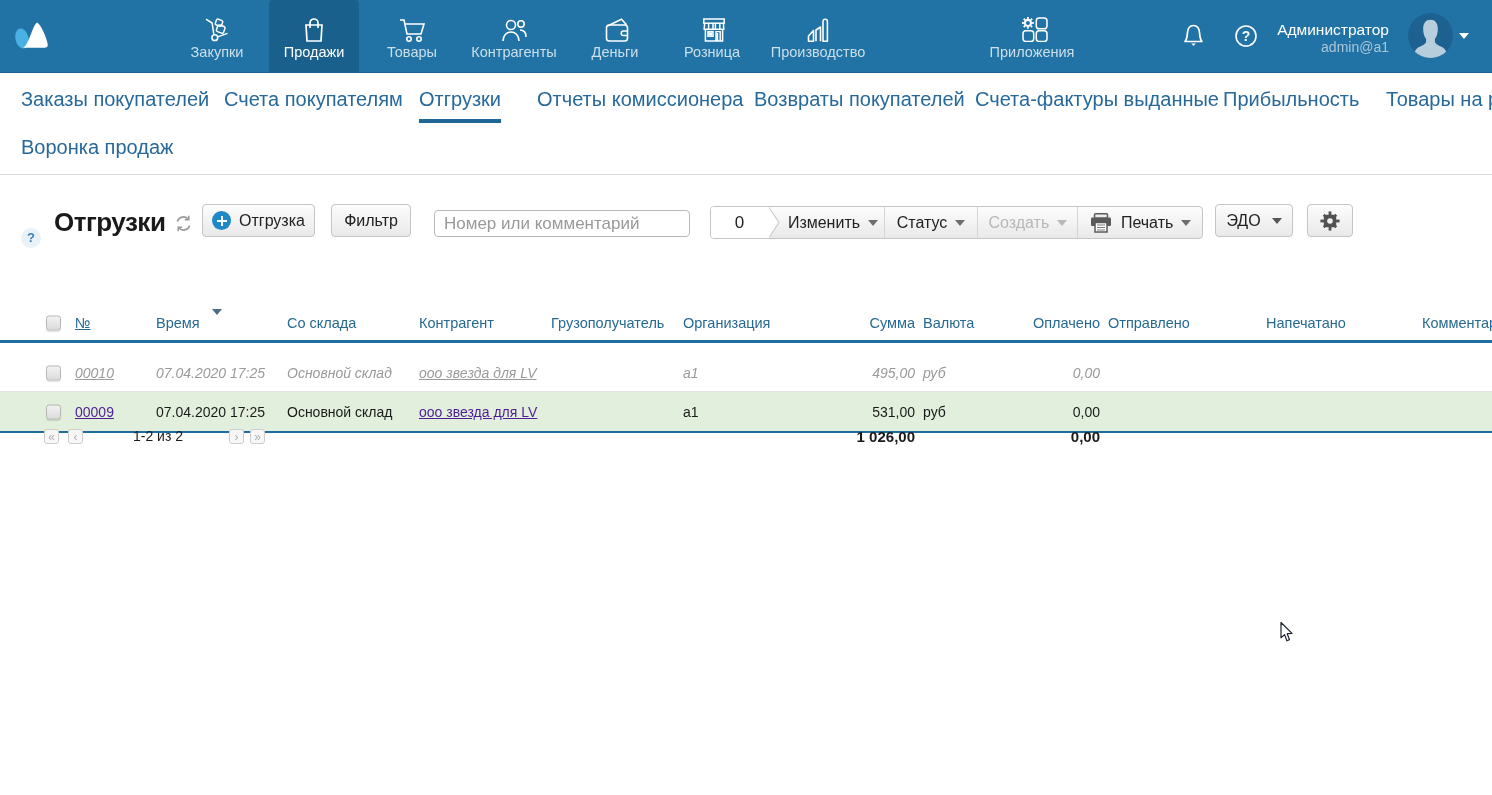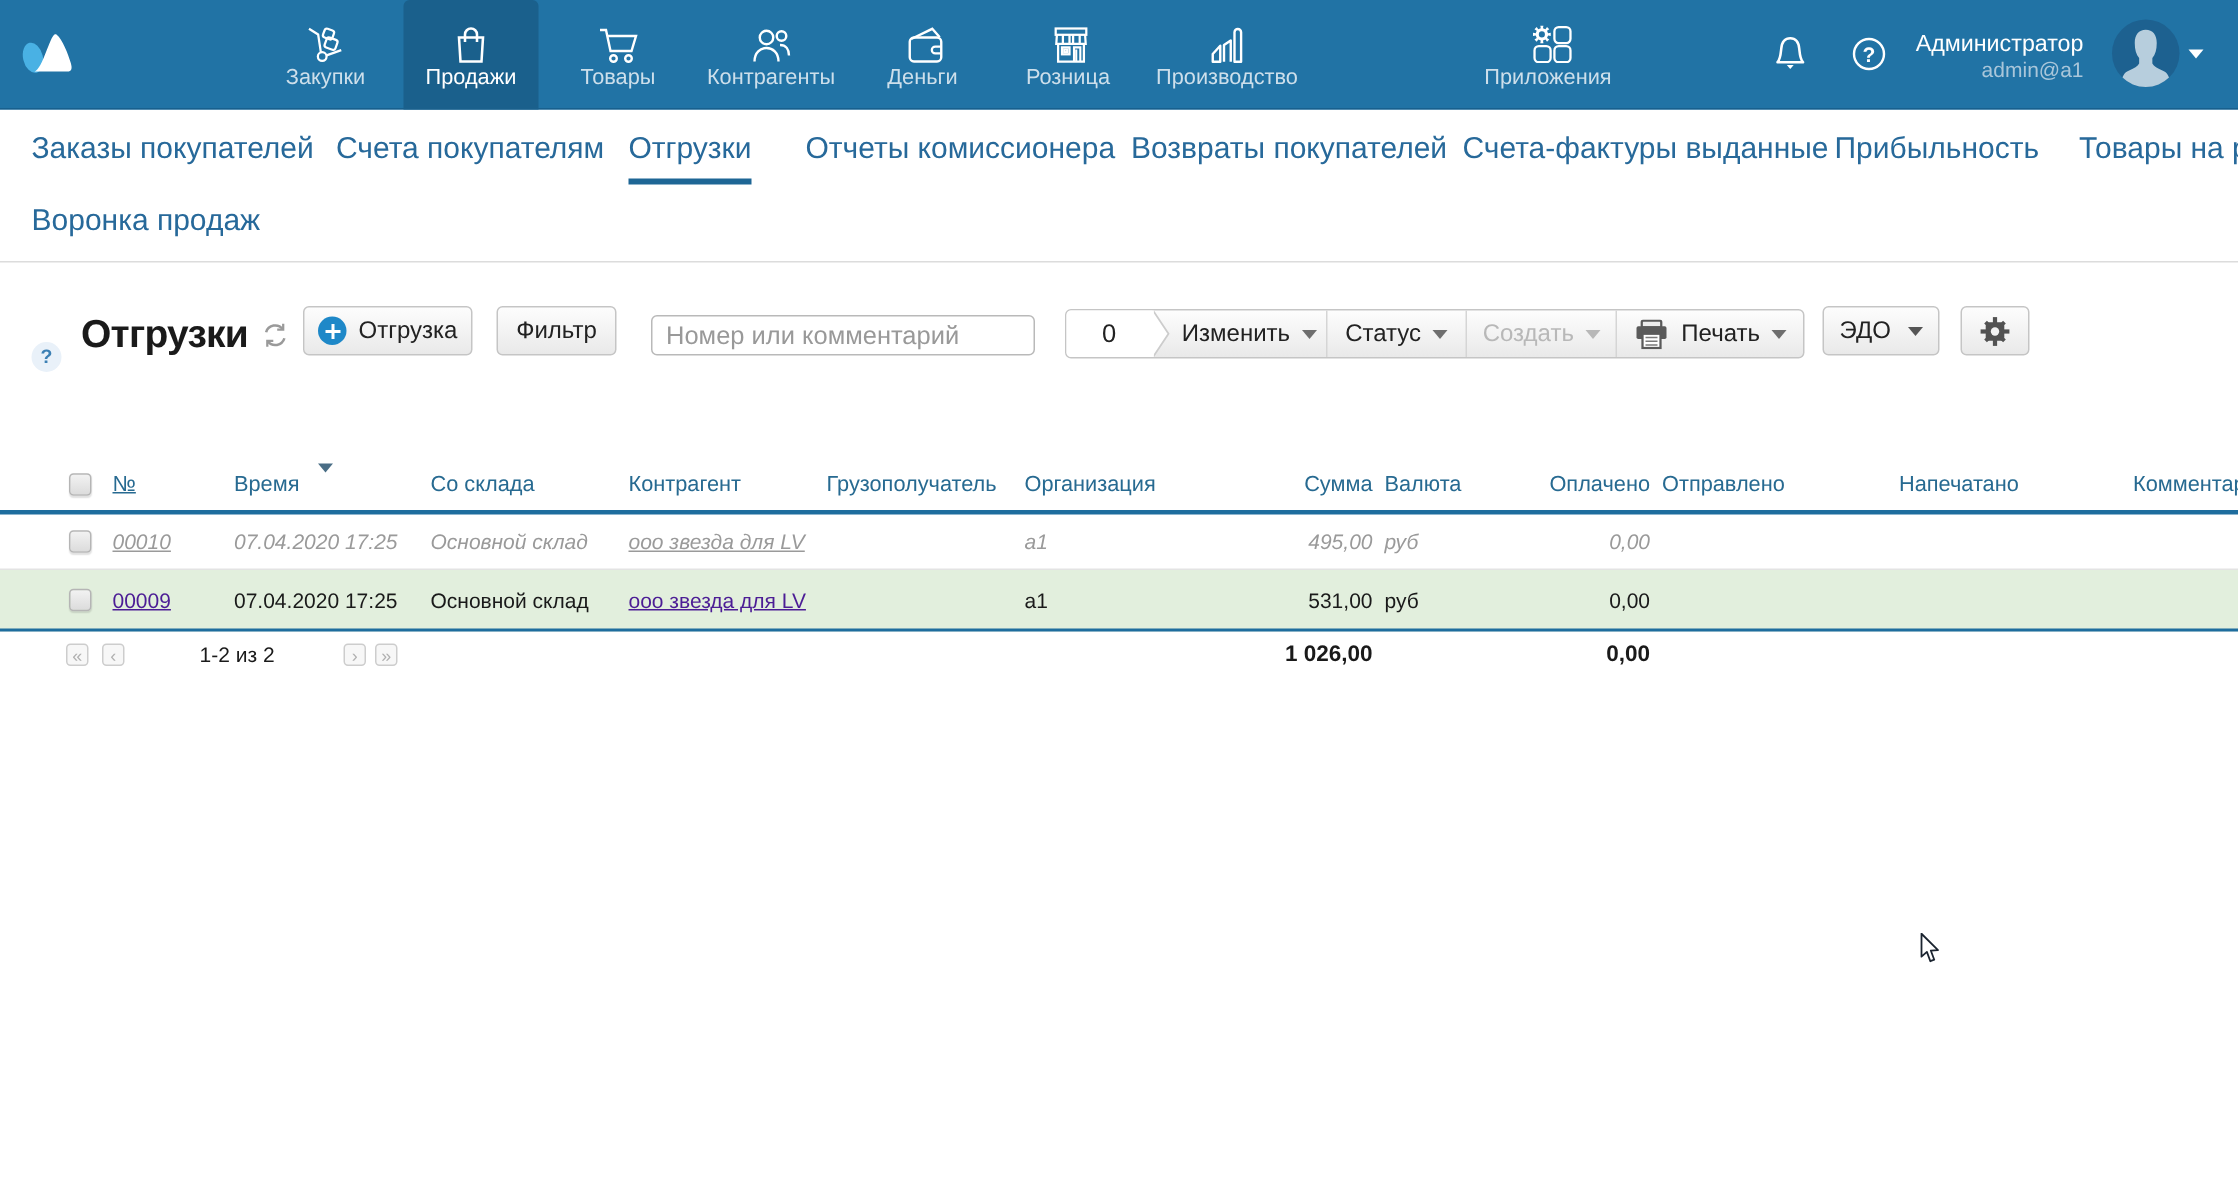--- a/index.html
+++ b/index.html
@@ -51,21 +51,21 @@
 .gbtn .car { width:0; height:0; border:5px solid transparent; border-top:6px solid #6e6e6e; margin-left:8px; margin-top:5px; }
 .gbtn.dis { color:#b8b8b8; }
 .gbtn.dis .car { border-top-color:#b8b8b8; }
 
 .btn-edo { left:1215px; width:78px; }
 .btn-edo .car { width:0; height:0; border:5px solid transparent; border-top:6px solid #555; margin-left:11px; margin-top:5px; }
 .btn-gear { left:1307px; width:46px; }
 
 
 .thead { position:absolute; left:0; top:306px; width:1492px; height:37px; border-bottom:3px solid #1e6d9e; font-size:14.5px; color:#276a91; }
-.row { position:absolute; left:0; width:1492px; height:37px; font-size:14px; color:#1a1a1a; }
+.row { position:absolute; left:0; width:1492px; height:37px; font-size:14px; color:#1a1a1a;margin-top:12px; }
 .row1 { top:343px; border-bottom:1px solid #e3e3e3; color:#9a9a9a; font-style:italic; }
 .row2 { top:380px; height:41px; background:#e2efdd; border-bottom:2px solid #1e6d9e; }
 .tfoot { position:absolute; left:0; top:421px; width:1492px; height:30px; font-size:14px; color:#1a1a1a; }
 
 .cell { position:absolute; top:50%; transform:translateY(-50%); white-space:nowrap; }
 .cb { position:absolute; left:46px; top:50%; transform:translateY(-50%); width:15px; height:15px; border:1px solid #b5b5b5; border-radius:3px; background:linear-gradient(#f2f2f2,#dcdcdc); box-shadow:0 1px 1px rgba(0,0,0,0.12); }
 a.dlink { color:#4c1d95; }
 .row1 a.dlink { color:#9a9a9a; }
 
 .sort { position:absolute; left:212px; top:309px; width:0; height:0; border:5px solid transparent; border-top:6px solid #4a6e86; }

